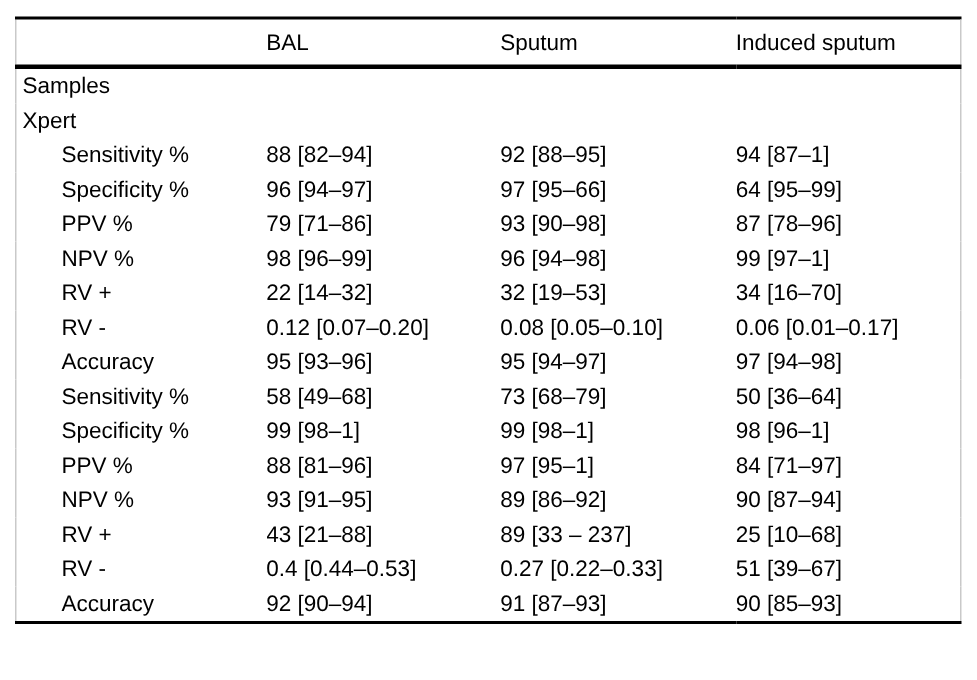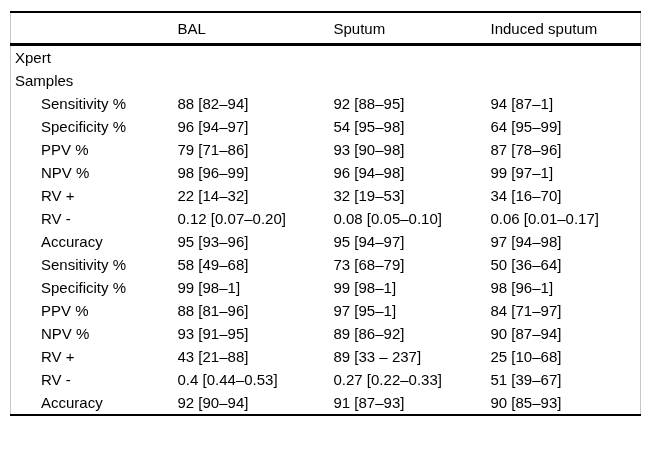--- a/index.html
+++ b/index.html
@@ -65,44 +65,44 @@
     <thead>
       <tr>
         <th class="label-col"></th>
         <th>BAL</th>
         <th>Sputum</th>
         <th>Induced sputum</th>
       </tr>
     </thead>
     <tbody>
   <tr>
-    <td class="row-label">Xpert</td>
+    <td class="row-label">Samples</td>
     <td class="row-value"></td>
     <td class="row-value"></td>
     <td class="row-value"></td>
   </tr>
 
   <tr>
-    <td class="row-label">Samples</td>
+    <td class="row-label">Xpert</td>
     <td class="row-value"></td>
     <td class="row-value"></td>
     <td class="row-value"></td>
   </tr>
 
   <tr class="indent">
     <td class="row-label">Sensitivity %</td>
     <td class="row-value">88 [82–94]</td>
     <td class="row-value">92 [88–95]</td>
     <td class="row-value">94 [87–1]</td>
   </tr>
 
   <tr class="indent">
     <td class="row-label">Specificity %</td>
     <td class="row-value">96 [94–97]</td>
-    <td class="row-value">54 [95–98]</td>
+    <td class="row-value">97 [95–66]</td>
     <td class="row-value">64 [95–99]</td>
   </tr>
 
   <tr class="indent">
     <td class="row-label">PPV %</td>
     <td class="row-value">79 [71–86]</td>
     <td class="row-value">93 [90–98]</td>
     <td class="row-value">87 [78–96]</td>
   </tr>
 

